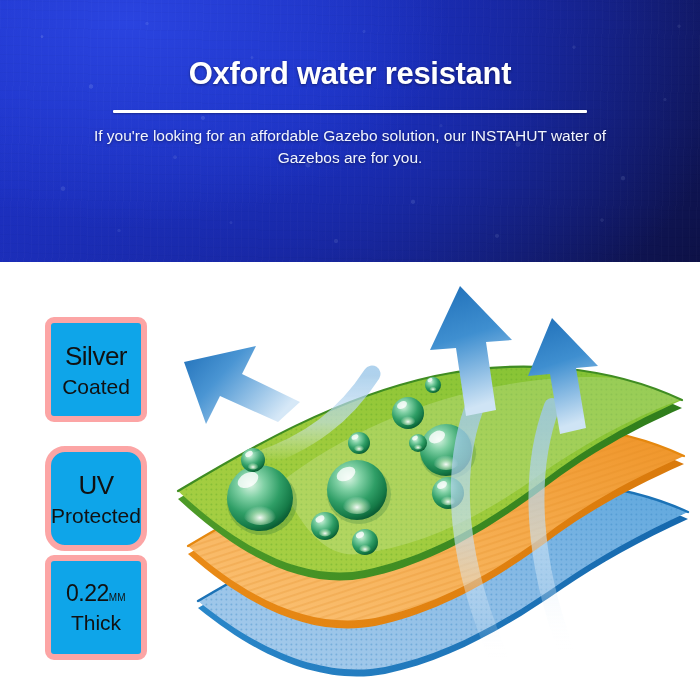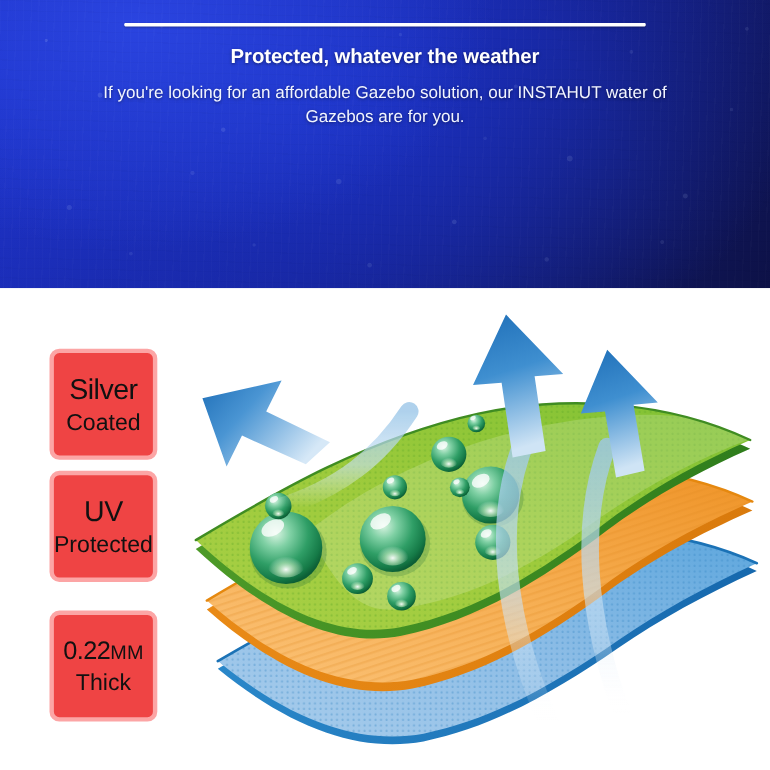--- a/index.html
+++ b/index.html
@@ -48,46 +48,46 @@
   .hdr-title{margin-top:58px;font-size:31px;font-weight:bold;color:#fff;letter-spacing:-.3px;
     text-shadow:0 1px 3px rgba(0,0,0,.45);line-height:1;}
   .hdr-rule{width:474px;height:3px;background:#ffffff;margin-top:21px;border-radius:1px;
     box-shadow:0 1px 2px rgba(0,0,0,.3);}
   .hdr-sub{margin-top:16px;font-size:18.5px;font-weight:bold;color:#fff;letter-spacing:-.1px;
     text-shadow:0 1px 3px rgba(0,0,0,.45);}
   .hdr-body{margin-top:12px;font-size:15.5px;color:#f2f5ff;line-height:1.42;text-align:center;
     width:530px;text-shadow:0 1px 3px rgba(0,0,0,.45);}
 
   
-  .feat{position:absolute;left:45px;width:90px;height:93px;border:4px solid #fca5a5;border-radius:9px;
-    background:#ef4444;display:flex;flex-direction:column;align-items:center;justify-content:center;}
+  .feat{position:absolute;left:45px;width:90px;height:93px;border:6px solid #fca5a5;border-radius:9px;
+    background:#0ea5e9;display:flex;flex-direction:column;align-items:center;justify-content:center;}
   .feat-1{top:317px;}
-  .feat-2{top:428px;}
+  .feat-2{top:446px;border-radius:20px;}
   .feat-3{top:555px;}
   .feat-big{font-size:26px;color:#111;line-height:1;letter-spacing:-.5px;}
   .feat-3 .feat-big{font-size:23px;}
-  .feat-unit{font-size:18px;letter-spacing:.2px;}
+  .feat-unit{font-size:10px;letter-spacing:.2px;}
   .feat-small{font-size:21px;color:#111;margin-top:7px;line-height:1;}
 
   
   .illu{position:absolute;left:160px;top:278px;width:540px;height:412px;}
   .illu svg{display:block;width:540px;height:412px;}
 </style>
 </head>
 <body>
 
 <div id="page">
 
   <div class="header">
     <div class="hdr-bg"></div>
     <div class="hdr-tex"></div>
     <div class="hdr-tex2"></div>
     <div class="hdr-inner">
+      <div class="hdr-title">Oxford water resistant</div>
       <div class="hdr-rule"></div>
-      <div class="hdr-sub">Protected, whatever the weather</div>
       <div class="hdr-body">If you're looking for an affordable Gazebo solution, our INSTAHUT water of Gazebos are for you.</div>
     </div>
   </div>
 
   <div class="feat feat-1">
     <div class="feat-big">Silver</div>
     <div class="feat-small">Coated</div>
   </div>
 
   <div class="feat feat-2">

